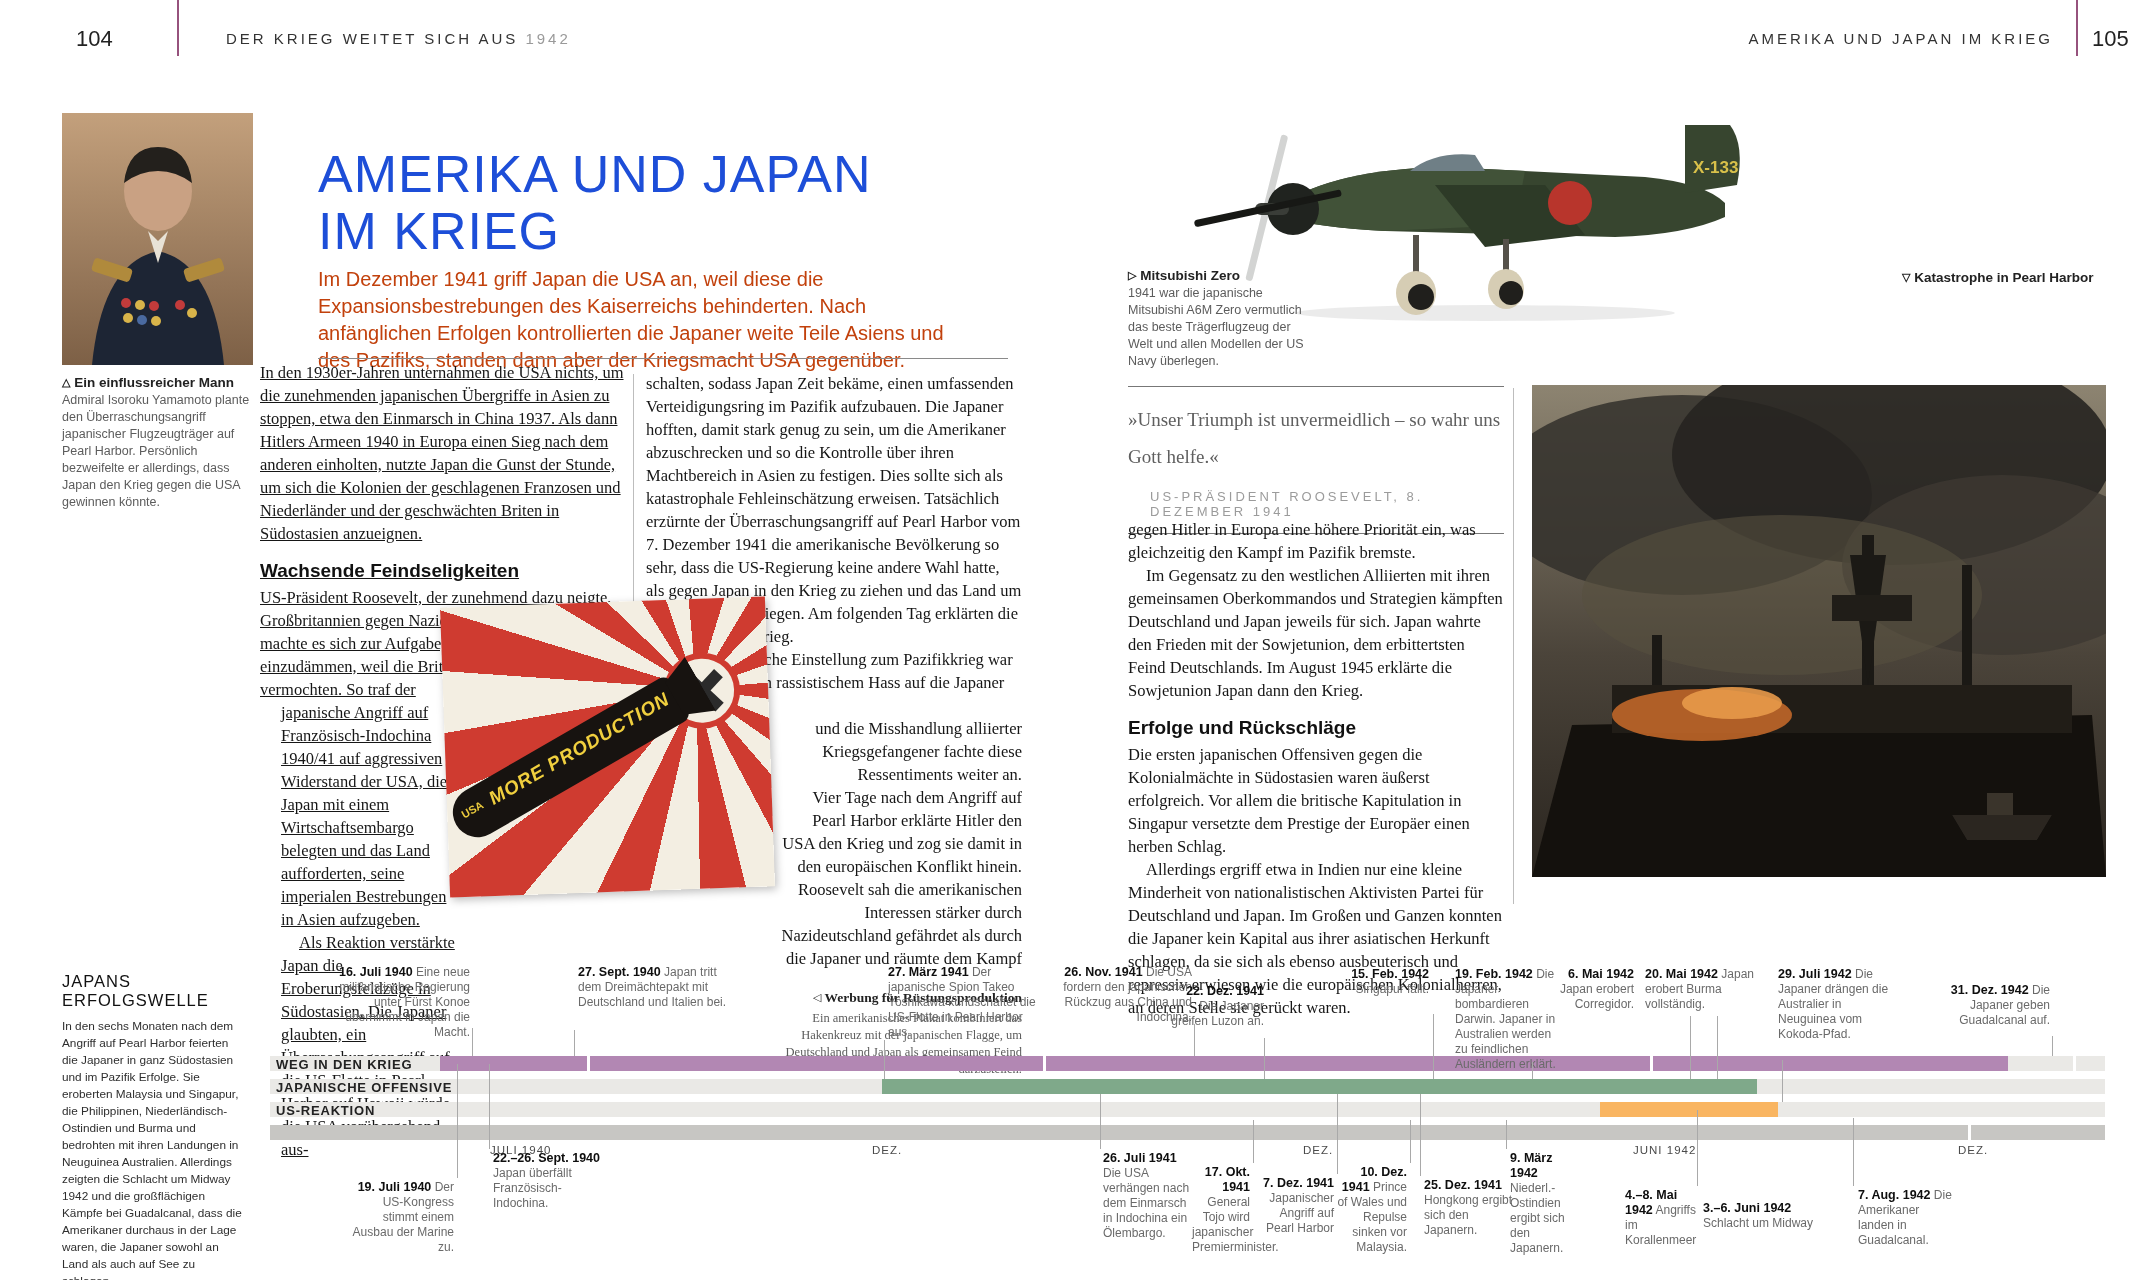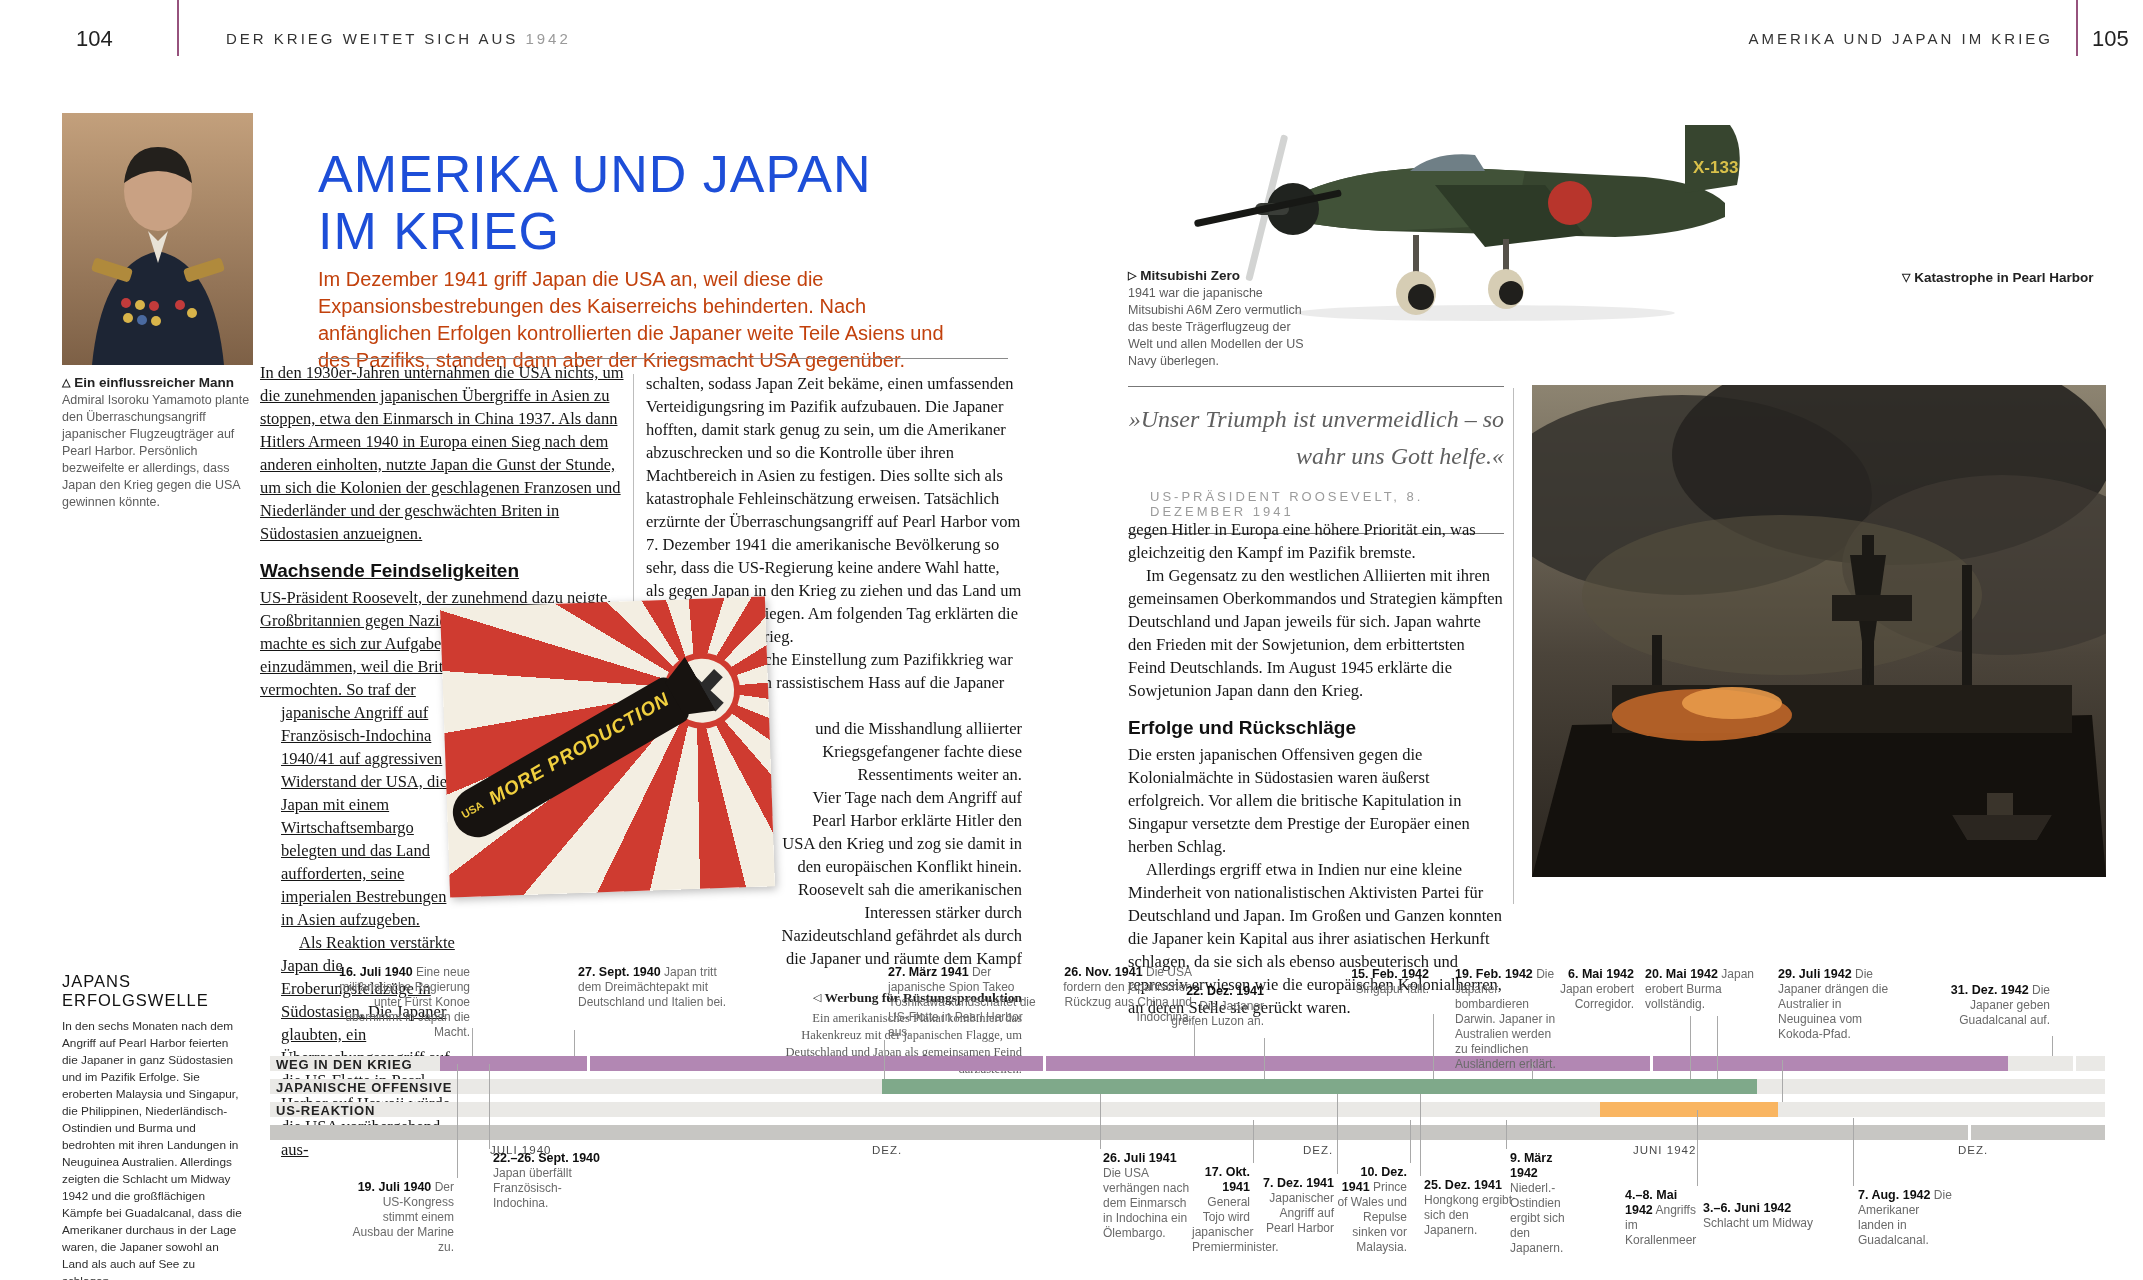--- a/index.html
+++ b/index.html
@@ -20,22 +20,22 @@
   .serif{font-family:"Liberation Serif","DejaVu Serif",serif;font-size:16.5px;line-height:23px;color:#161616;}
   .serif p{margin:0;}
   .serif p.ind{text-indent:18px;}
   .subhead{font-family:"Liberation Sans",sans-serif;font-size:19px;font-weight:bold;color:#111;
            margin:14px 0 4px 0 !important;}
   
   .cap-head{margin:0 0 2px 0;font-size:13.5px;font-weight:bold;color:#222;}
   .cap-head .glyph{font-size:11px;position:relative;top:-1px;}
   .cap-body{margin:0;font-size:12.5px;line-height:17px;color:#5c5c5c;}
   
-  .quote-text{font-family:"Liberation Serif","DejaVu Serif",serif;font-style:italic;
-              font-size:24px;line-height:37px;color:#5f5f5f;margin:0;text-align:right;}
+  .quote-text{font-family:"Liberation Serif","DejaVu Serif",serif;
+              font-size:19px;line-height:37px;color:#5f5f5f;margin:0;}
   .quote-attr{font-size:13px;letter-spacing:3px;color:#9b9b9b;margin:14px 0 0 22px;}
   
   .tl-head{font-size:16.5px;letter-spacing:1px;color:#111;margin:0 0 8px 0;font-weight:normal;}
   .tl-intro{font-size:11.8px;line-height:17px;color:#2e2e2e;margin:0;}
   .band{position:absolute;left:270px;width:1835px;height:15px;background:#eae9e6;}
   .band.axis{background:#c7c6c3;}
   .rowlab{position:absolute;left:276px;font-size:13px;font-weight:bold;letter-spacing:0.8px;color:#222;}
   .bar{position:absolute;height:15px;}
   .gap{position:absolute;width:3px;height:15px;background:#fff;}
   .axislab{position:absolute;font-size:11.5px;letter-spacing:1px;color:#4a4a4a;top:1144px;}

